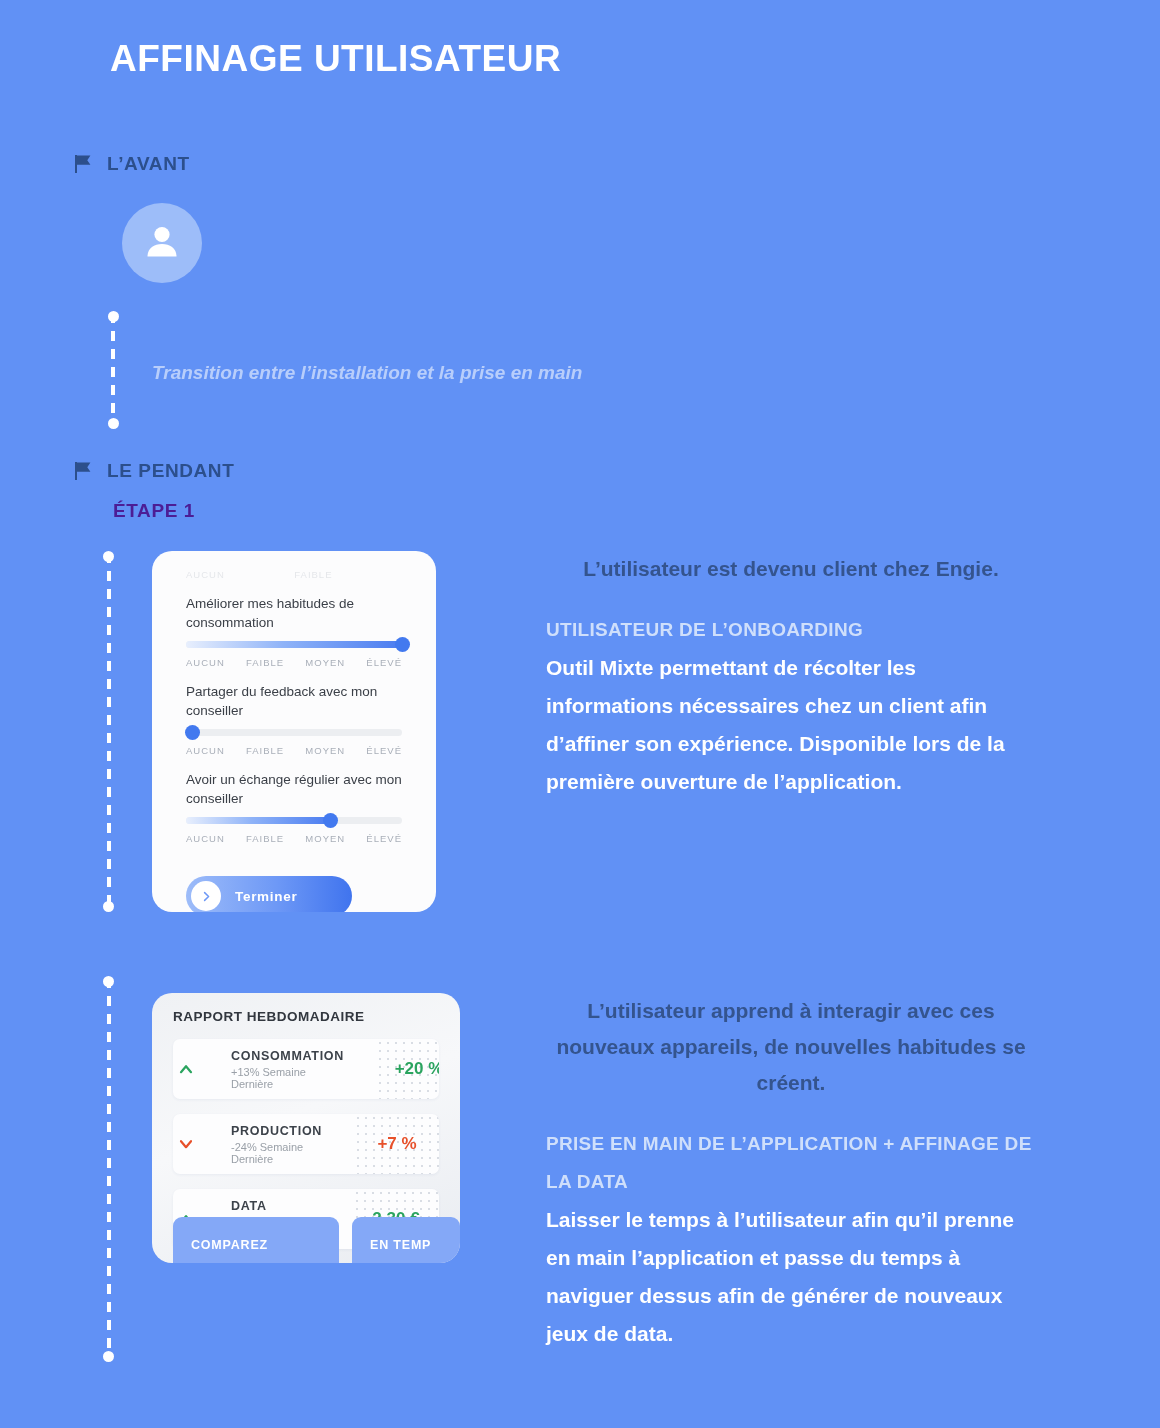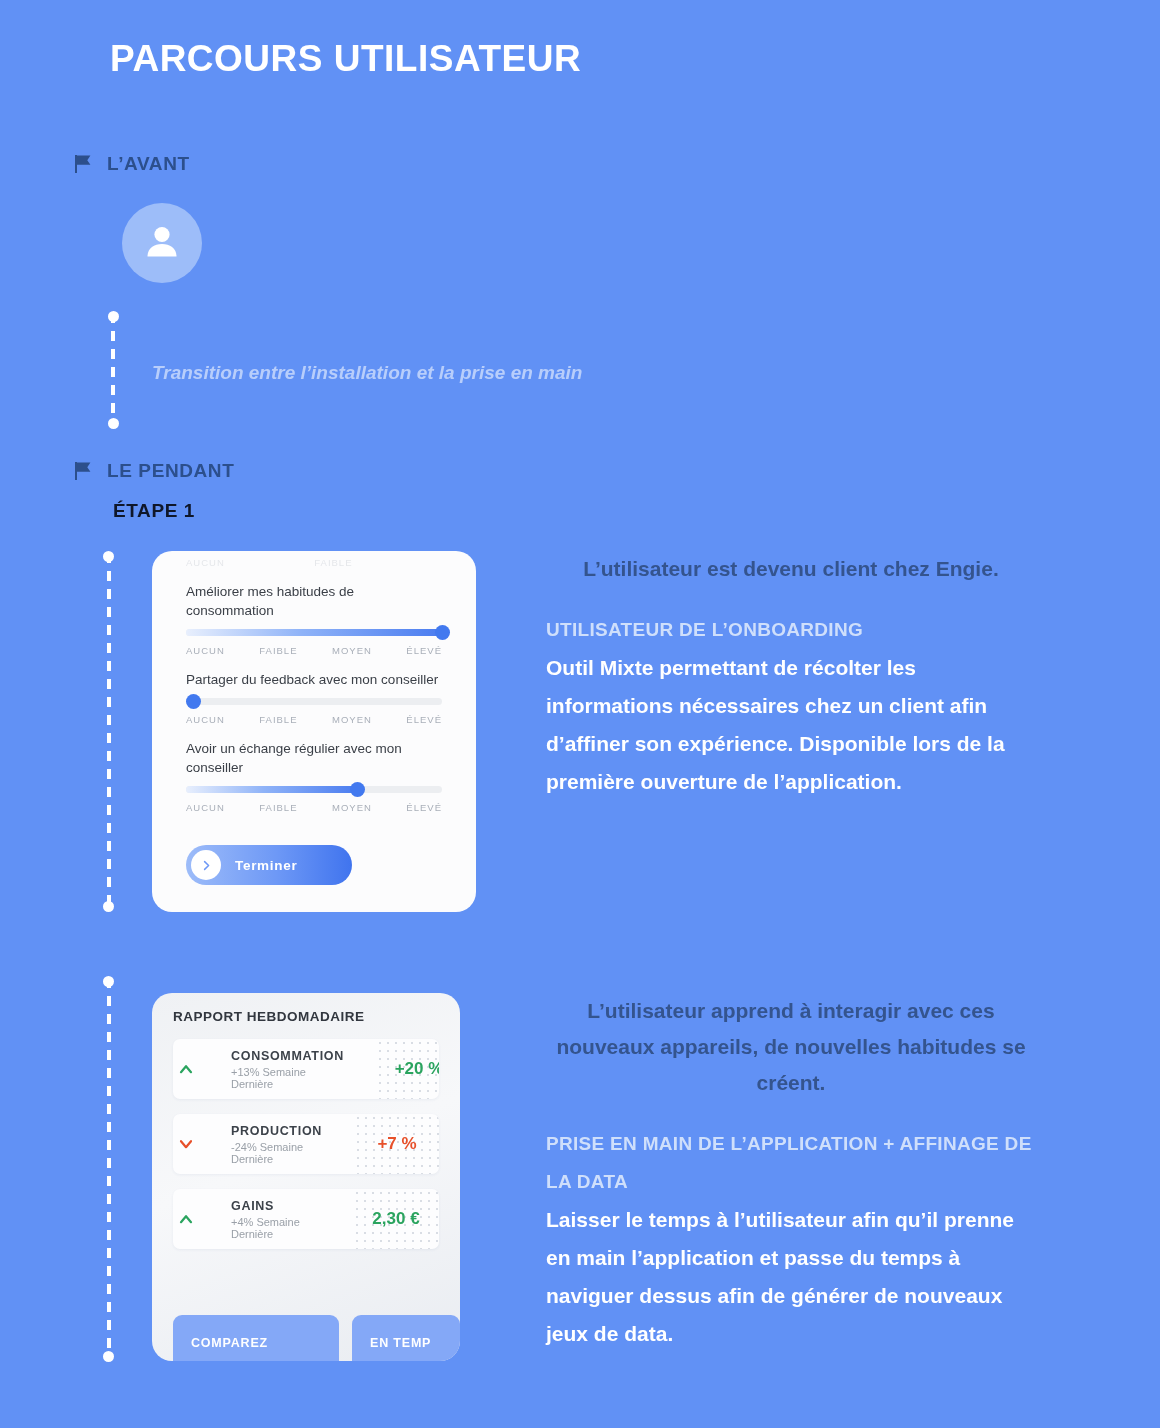--- a/index.html
+++ b/index.html
@@ -42,21 +42,21 @@
     font-size: 19px;
     font-weight: bold;
     letter-spacing: 0.6px;
     color: #2c4f8c;
   }
   .etape-label {
     position: absolute;
     font-size: 19px;
     font-weight: bold;
     letter-spacing: 0.6px;
-    color: #0f172a;
+    color: #4c1d95;
   }
 
   
   .avatar {
     position: absolute;
     left: 122px;
     top: 203px;
     width: 80px;
     height: 80px;
     border-radius: 50%;
@@ -127,23 +127,23 @@
     position: absolute;
     background: #fcfcfd;
     border-radius: 20px;
     overflow: hidden;
   }
 
   
   #card-onboarding {
     left: 152px;
     top: 551px;
-    width: 324px;
+    width: 284px;
     height: 361px;
-    padding: 4px 34px;
+    padding: 16px 34px;
   }
   .ghost-row {
     display: flex;
     justify-content: space-between;
     padding-top: 2px;
     margin-bottom: 4px;
     opacity: .35;
   }
   .ghost-row span {
     font-size: 9.5px;
@@ -217,21 +217,21 @@
     font-weight: bold;
     letter-spacing: .7px;
     color: #ffffff;
   }
 
   
   #card-report {
     left: 152px;
     top: 993px;
     width: 308px;
-    height: 368px;
+    height: 270px;
     background: linear-gradient(160deg, #eff1f4 0%, #f7f8fa 45%, #e9ecf1 100%);
     padding: 16px 21px 0 21px;
   }
   .rep-title {
     font-size: 13.5px;
     font-weight: bold;
     letter-spacing: .5px;
     color: #32373f;
   }
   .rep-sub {
@@ -332,21 +332,21 @@
     font-weight: bold;
     line-height: 38px;
     color: #ffffff;
   }
 </style>
 </head>
 <body>
 
 <div class="page">
 
-  <h1 class="page-title">PARCOURS UTILISATEUR</h1>
+  <h1 class="page-title">AFFINAGE UTILISATEUR</h1>
 
   <div class="section-head" style="left:72px; top:145px;margin-top:8px;">
     <span>
       <svg class="flag-icon" width="22" height="22" viewBox="0 0 22 22" aria-hidden="true">
         <path d="M3 2 h2 v18 h-2 z" fill="#2c4f8c"></path>
         <path d="M5 2.6 h13.4 l-3.1 4.6 3.1 4.6 h-13.4 z" fill="#2c4f8c"></path>
       </svg>
     </span>
     <span class="label">L’AVANT</span>
   </div>
@@ -490,21 +490,21 @@
       </span>
     </div>
 
     <div class="metric">
       <span class="caret">
         <svg width="14" height="10" viewBox="0 0 14 10" aria-hidden="true">
           <path d="M2 8.2 L7 2.2 L12 8.2" fill="none" stroke="#2ba45f" stroke-width="2.2" stroke-linecap="round" stroke-linejoin="round"></path>
         </svg>
       </span>
       <span class="m-texts">
-        <span class="m-name" style="display:block">GAINS</span>
+        <span class="m-name" style="display:block">DATA</span>
         <span class="m-sub" style="display:block">+4% Semaine Dernière</span>
       </span>
       <span class="m-val" style="color:#2ba45f">
         <span>2,30 €</span>
       </span>
     </div>
 
     <div class="rep-buttons">
       <div class="btn wide">COMPAREZ</div>
       <div class="btn cut">EN TEMP</div>

